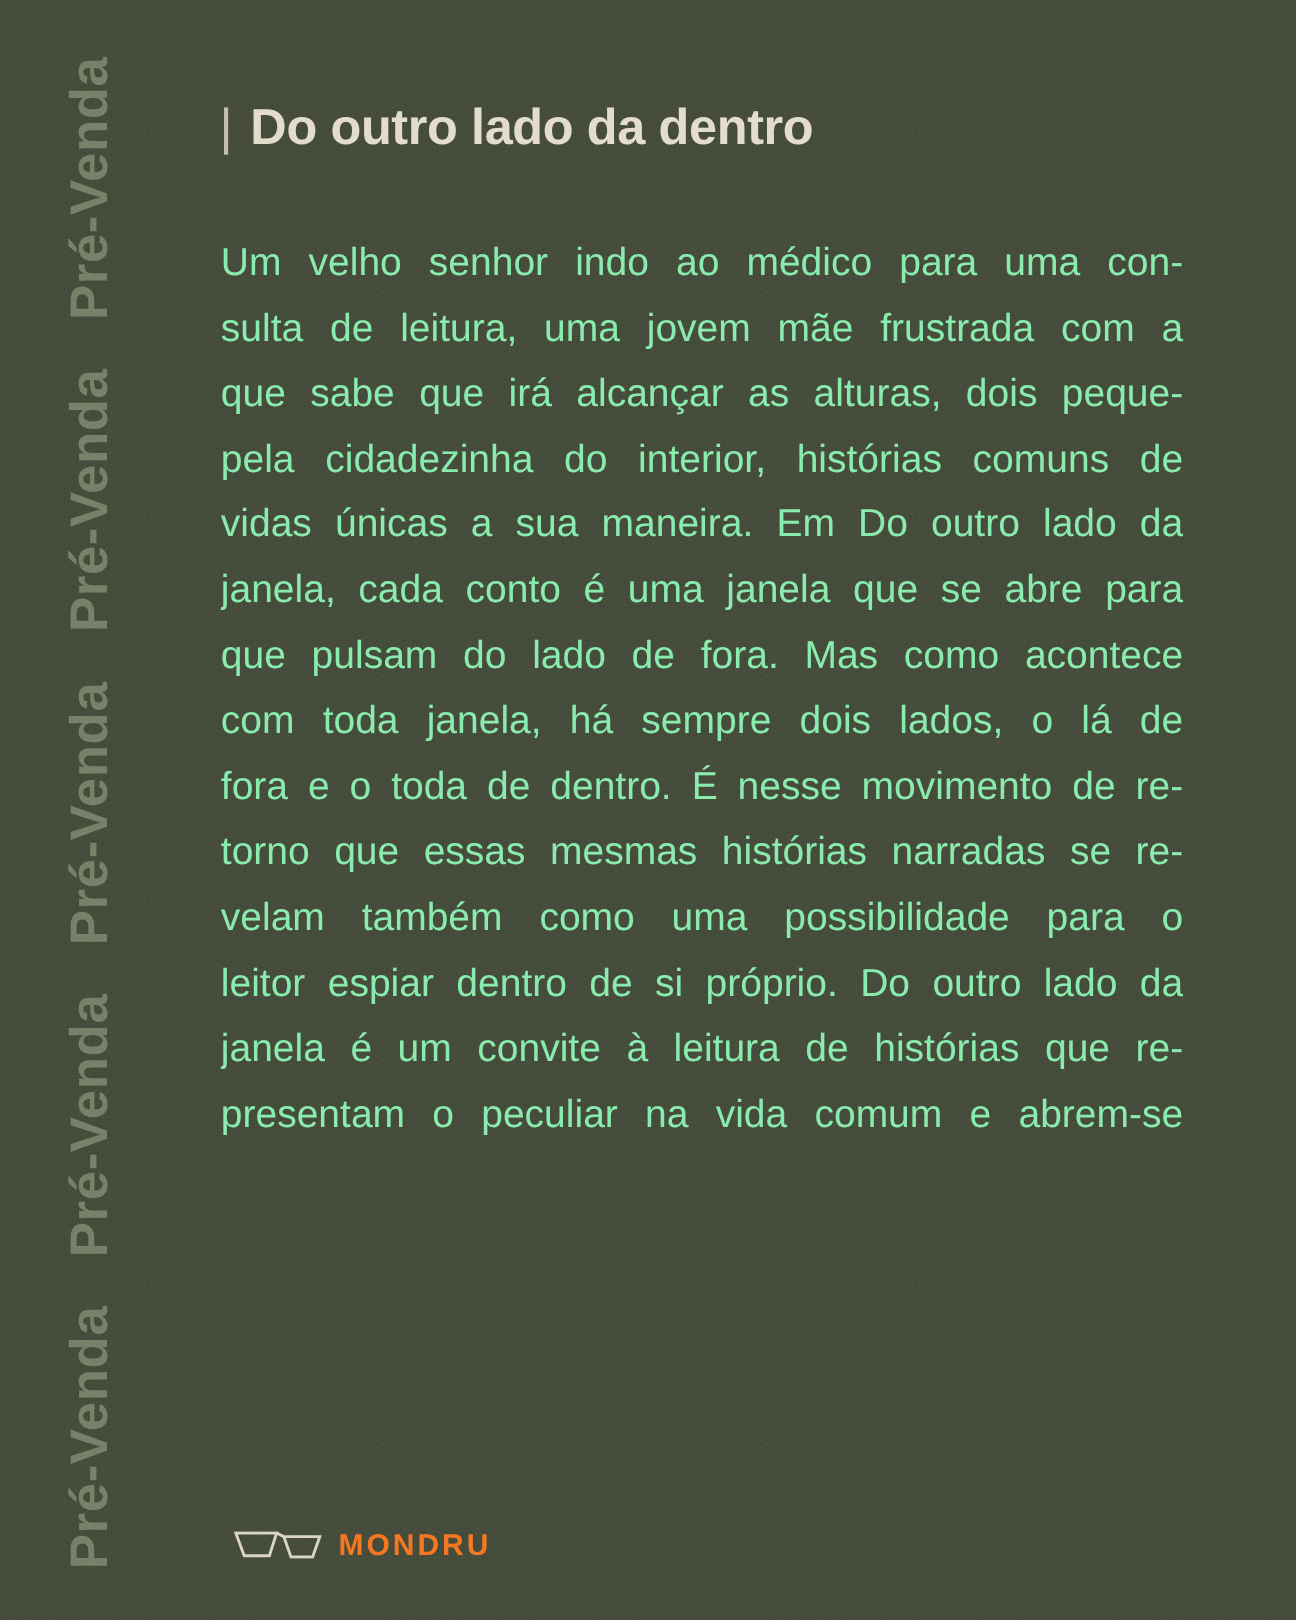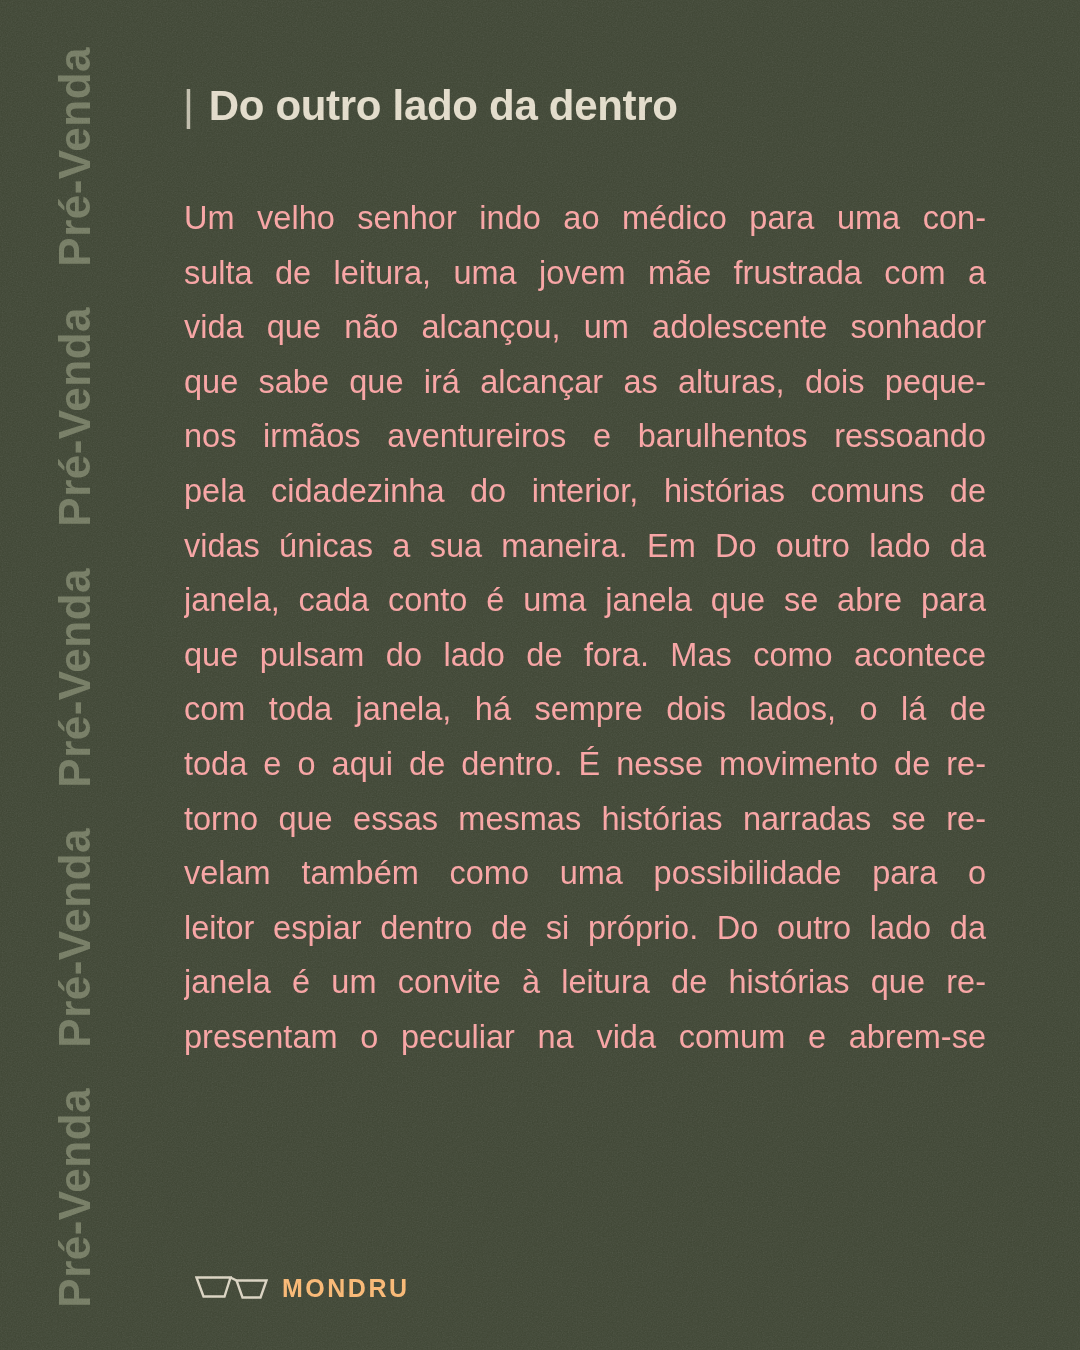--- a/index.html
+++ b/index.html
@@ -22,35 +22,35 @@
   
   .title-wrap{
     position:absolute;left:183px;top:82px;
     font-size:42px;font-weight:bold;color:#e6dfcd;letter-spacing:-.3px;
     display:flex;align-items:baseline;
   }
   .title-bar{font-weight:400;opacity:.8;margin-right:15px;}
   
   .body-copy{
     position:absolute;left:184px;top:191px;width:802px;
-    font-size:32.5px;line-height:54.6px;color:#fca5a5;
+    font-size:32.5px;line-height:54.6px;color:#86efac;
   }
   .body-copy .line{
     text-align:justify;text-align-last:justify;
     height:54.6px;overflow:hidden;
   }
   
   .footer{
     position:absolute;left:195px;top:1274px;
     display:flex;align-items:center;gap:13px;color:#ddd6c4;
   }
   .glasses{display:block;}
   .brand{
     font-size:25px;font-weight:bold;letter-spacing:2.5px;
-    color:#fdba74;line-height:1;padding-top:2px;
+    color:#f97316;line-height:1;padding-top:2px;
   }
 </style>
 </head>
 <body>
 
 <div class="canvas">
 
   <div class="watermark">
     <span class="watermark-item">Pré-Venda</span>
     <span class="watermark-item">Pré-Venda</span>
@@ -60,29 +60,27 @@
   </div>
 
   <div class="title-wrap">
     <span class="title-bar">|</span>
     <span class="title-text">Do outro lado da dentro</span>
   </div>
 
   <div class="body-copy">
     <div class="line">Um velho senhor indo ao médico para uma con-</div>
     <div class="line">sulta de leitura, uma jovem mãe frustrada com a</div>
-    <div class="line">vida que não alcançou, um adolescente sonhador</div>
     <div class="line">que sabe que irá alcançar as alturas, dois peque-</div>
-    <div class="line">nos irmãos aventureiros e barulhentos ressoando</div>
     <div class="line">pela cidadezinha do interior, histórias comuns de</div>
     <div class="line">vidas únicas a sua maneira. Em Do outro lado da</div>
     <div class="line">janela, cada conto é uma janela que se abre para</div>
     <div class="line">que pulsam do lado de fora. Mas como acontece</div>
     <div class="line">com toda janela, há sempre dois lados, o lá de</div>
-    <div class="line">toda e o aqui de dentro. É nesse movimento de re-</div>
+    <div class="line">fora e o toda de dentro. É nesse movimento de re-</div>
     <div class="line">torno que essas mesmas histórias narradas se re-</div>
     <div class="line">velam também como uma possibilidade para o</div>
     <div class="line">leitor espiar dentro de si próprio. Do outro lado da</div>
     <div class="line">janela é um convite à leitura de histórias que re-</div>
     <div class="line">presentam o peculiar na vida comum e abrem-se</div>
   </div>
 
   <div class="footer">
     <svg class="glasses" width="74" height="23" viewBox="0 0 74 23" aria-hidden="true">
       <g fill="none" stroke="#ddd6c4" stroke-width="2.4" stroke-linejoin="miter">

